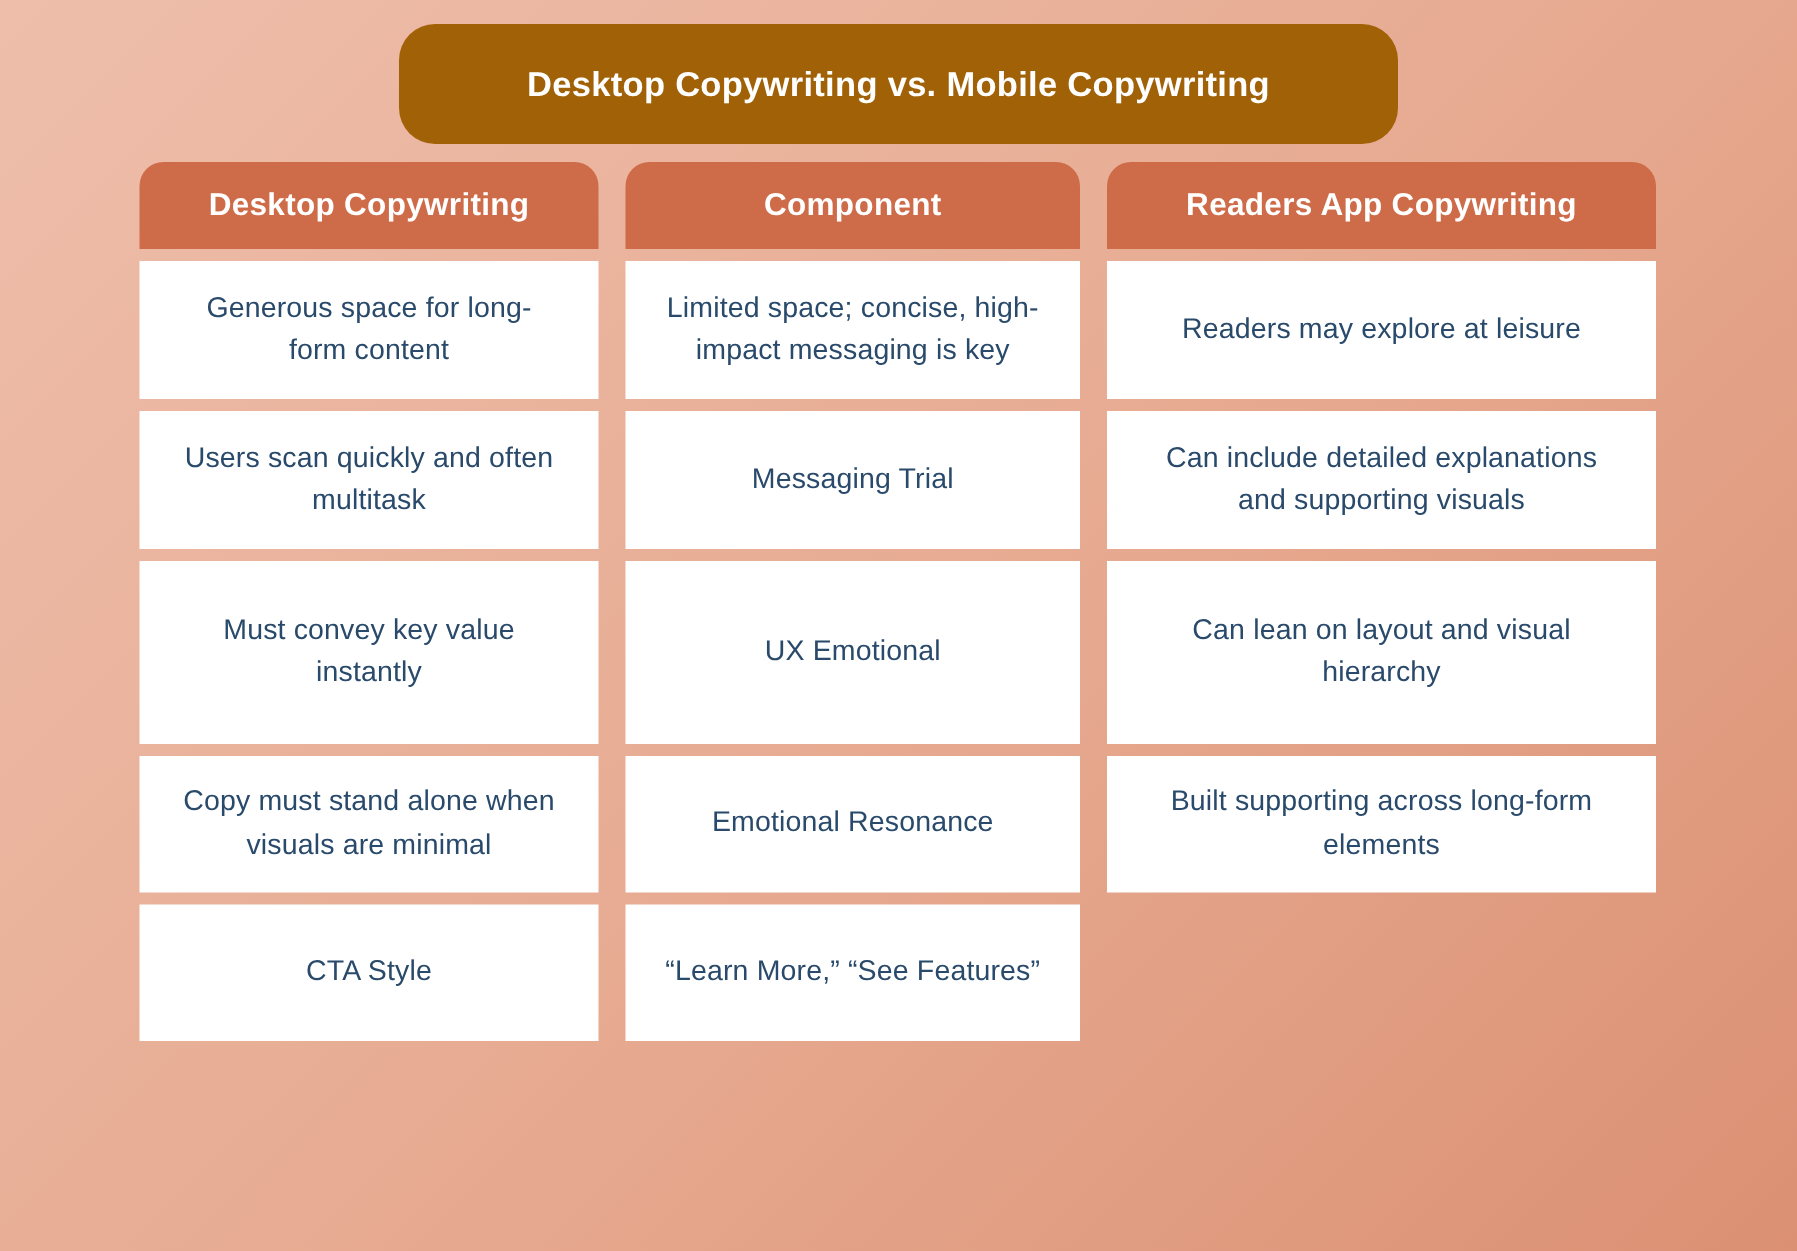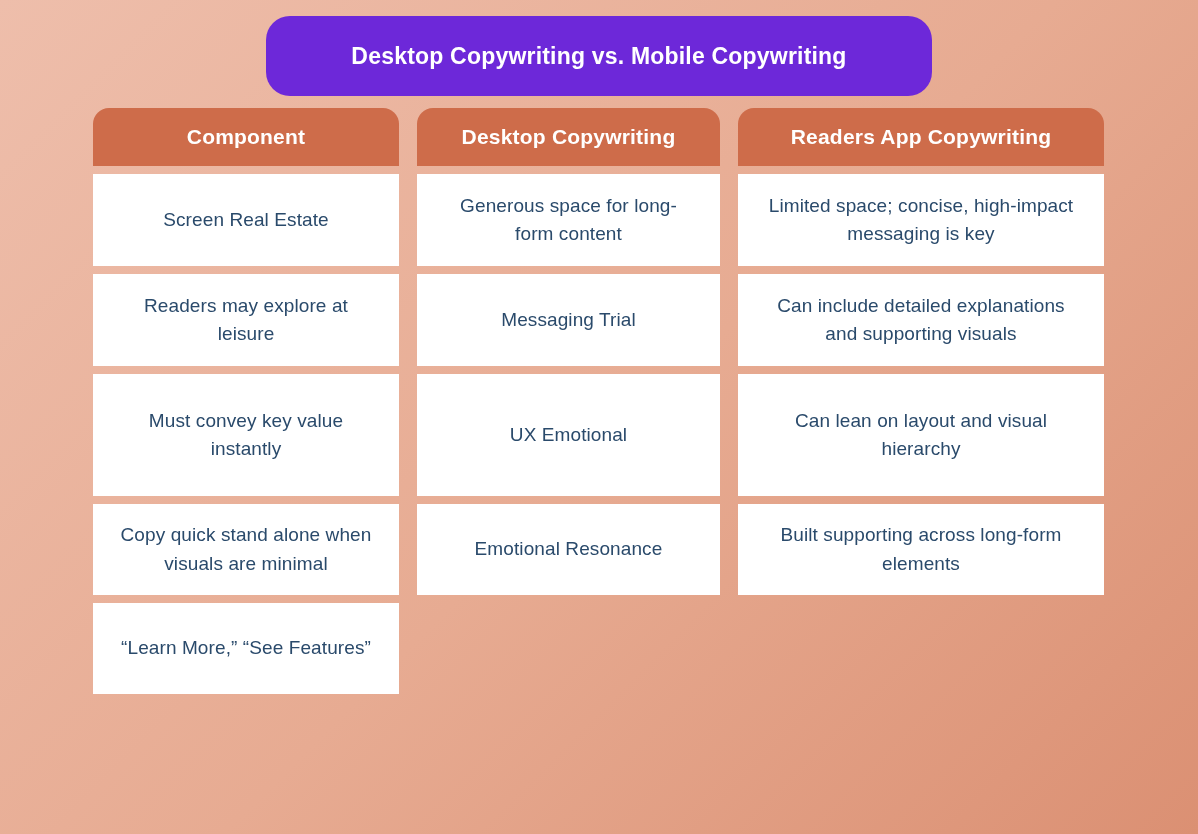--- a/index.html
+++ b/index.html
@@ -13,21 +13,21 @@
     position: relative;
     font-family: "Liberation Sans", "DejaVu Sans", sans-serif;
     background: linear-gradient(135deg, #EEBEAB 0%, #E7AB92 52%, #DB9073 100%);
   }
   .title-banner {
     position: absolute;
     left: 266px;
     top: 16px;
     width: 666px;
     height: 80px;
-    background: #6d28d9;
+    background: #a16207;
     border-radius: 24px;
     display: flex;
     align-items: center;
     justify-content: center;
   }
   .title-banner span {
     color: #FFFFFF;
     font-size: 23px;
     font-weight: bold;
     letter-spacing: 0.2px;
@@ -69,35 +69,36 @@
   }
 </style>
 </head>
 <body>
 
 <div class="title-banner">
   <span>Desktop Copywriting vs. Mobile Copywriting</span>
 </div>
 
 <div class="grid" id="comparison-grid">
+  <div class="hcell">Desktop Copywriting</div>
   <div class="hcell">Component</div>
-  <div class="hcell">Desktop Copywriting</div>
   <div class="hcell">Readers App Copywriting</div>
 
-  <div class="cell">Screen Real Estate</div>
   <div class="cell">Generous space for long-form content</div>
   <div class="cell">Limited space; concise, high-impact messaging is key</div>
 
   <div class="cell">Readers may explore at leisure</div>
+  <div class="cell">Users scan quickly and often multitask</div>
 
   <div class="cell">Messaging Trial</div>
   <div class="cell">Can include detailed explanations and supporting visuals</div>
   <div class="cell">Must convey key value instantly</div>
 
   <div class="cell">UX Emotional</div>
   <div class="cell">Can lean on layout and visual hierarchy</div>
-  <div class="cell">Copy quick stand alone when visuals are minimal</div>
+  <div class="cell">Copy must stand alone when visuals are minimal</div>
 
   <div class="cell">Emotional Resonance</div>
   <div class="cell">Built supporting across long-form elements</div>
 
+  <div class="cell">CTA Style</div>
   <div class="cell">“Learn More,” “See Features”</div>
 </div>
 
 </body></html>

